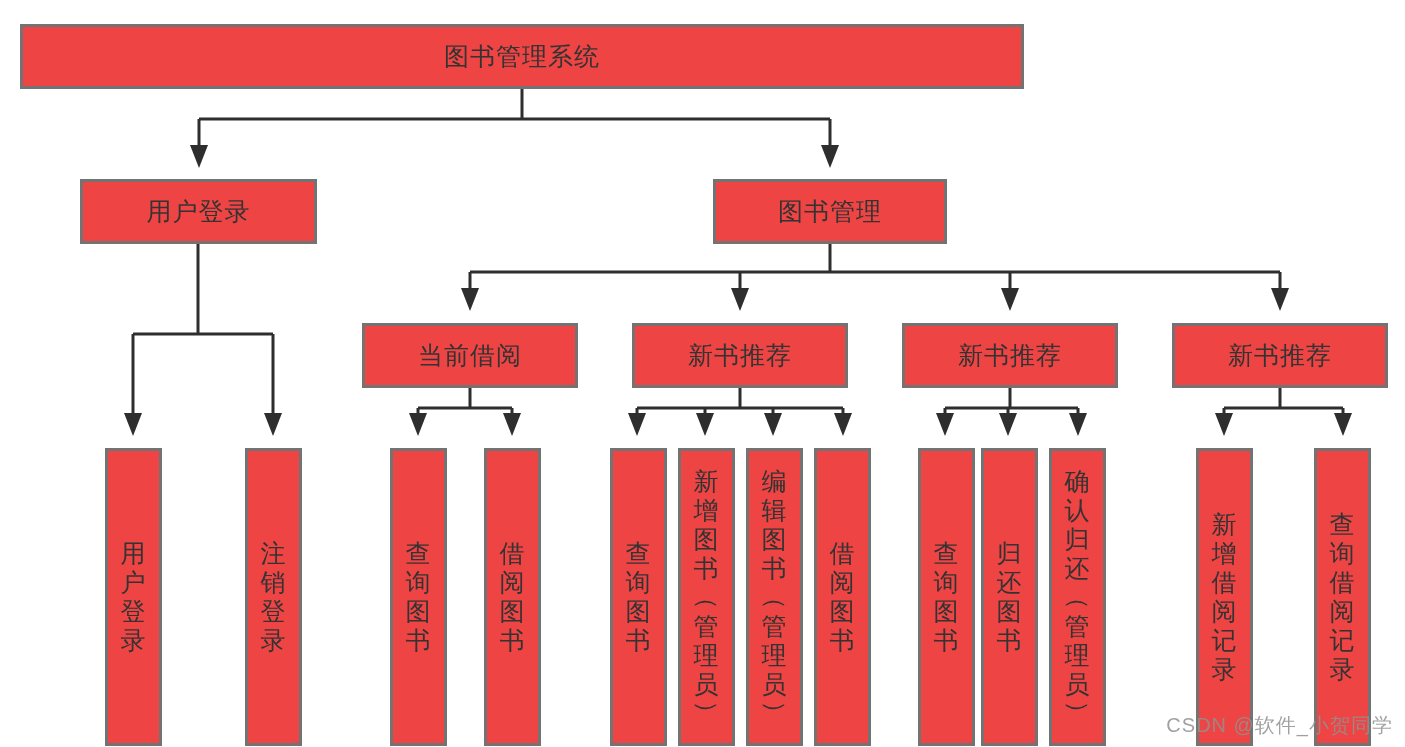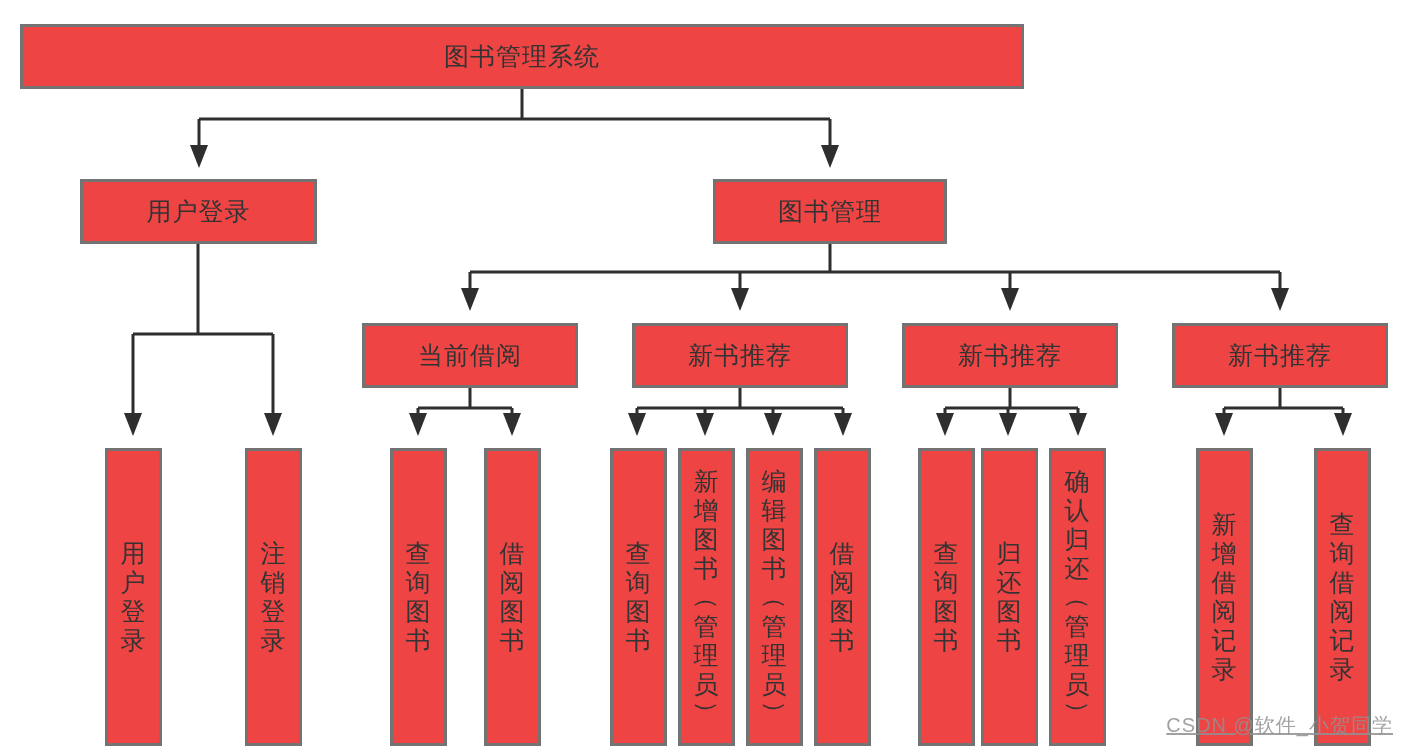--- a/index.html
+++ b/index.html
@@ -28,21 +28,20 @@
   #connectors polygon{fill:#2e2e2e;stroke:none;}
   .watermark{
     position:absolute;
     top:712px;
     right:12px;
     font-size:20px;
     color:rgba(145,145,145,0.85);
     letter-spacing:1px;
     z-index:3;
     pointer-events:none;
-    text-decoration:underline;
   }
 </style>
 </head>
 <body>
 
 <div id="canvas">
 
   <svg id="connectors" width="1405" height="747" viewBox="0 0 1405 747">
 
     <path d="M522 68 V119 M199 119 H830 M199 119 V148 M830 119 V148"></path>

